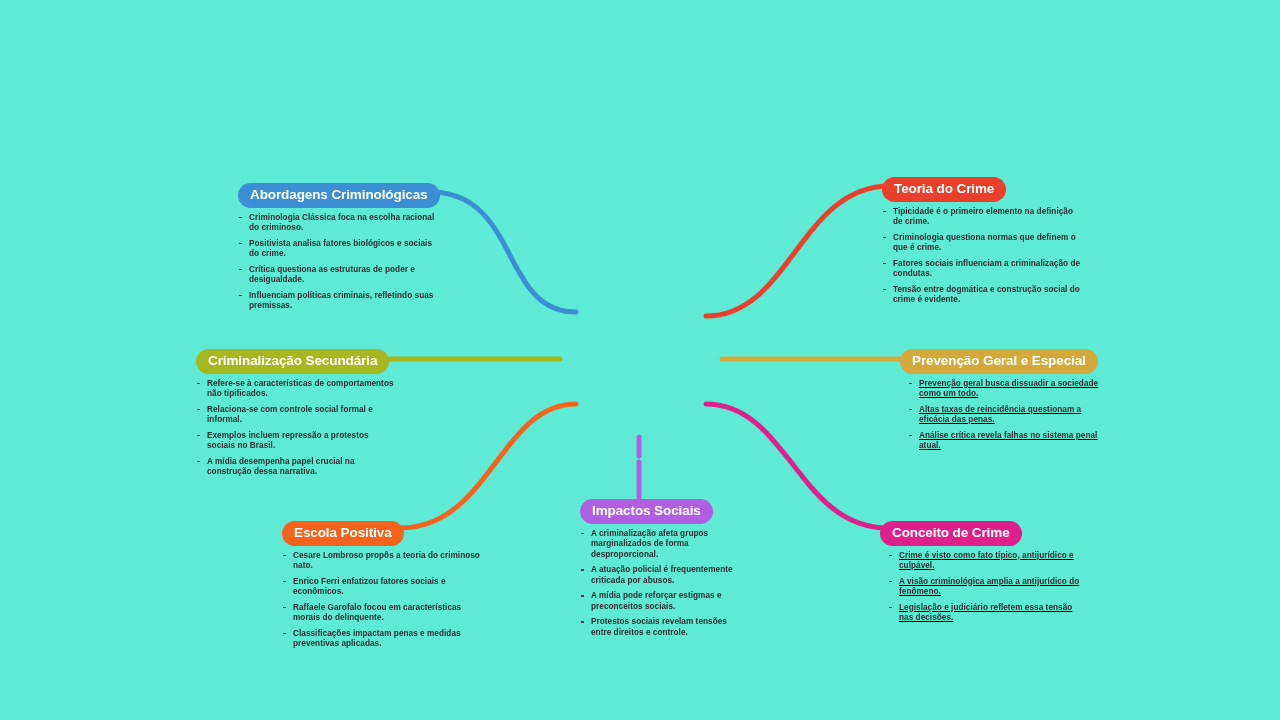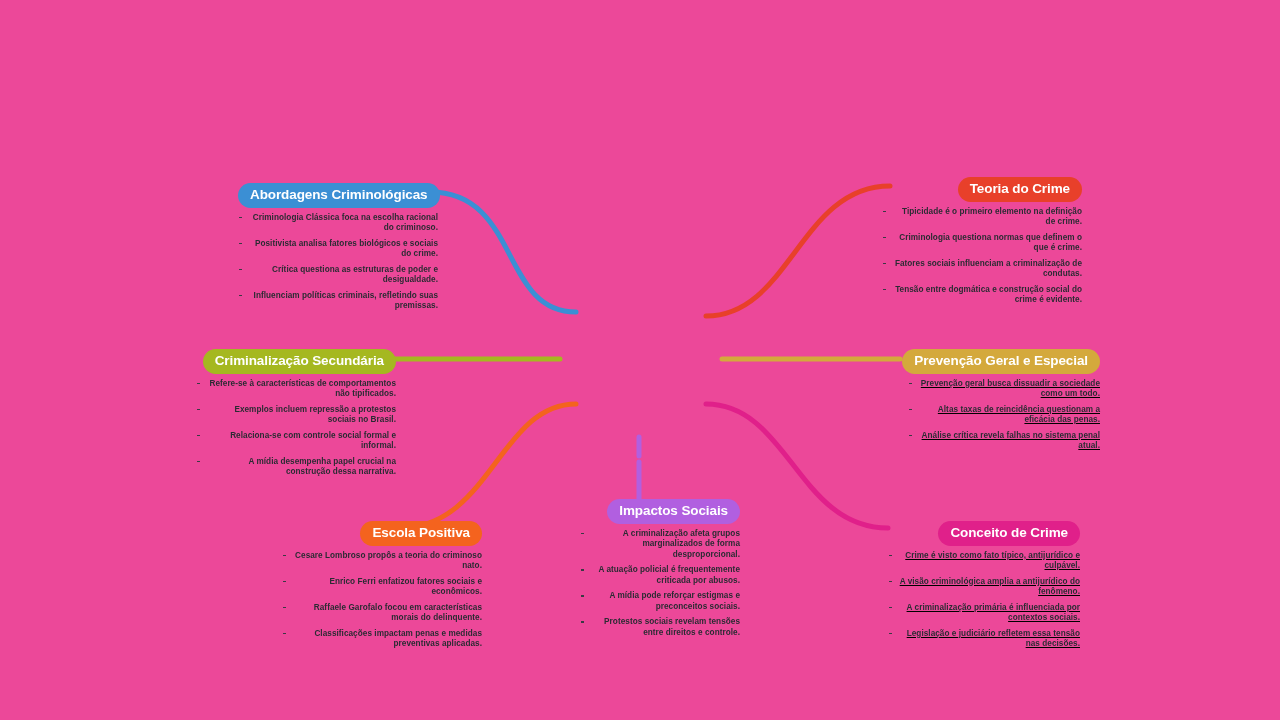--- a/index.html
+++ b/index.html
@@ -75,21 +75,21 @@
   #node-escola     { left: 282px; top: 521px; width: 200px; }
   #node-impactos   { left: 580px; top: 499px; width: 160px; }
   #node-conceito   { left: 880px; top: 521px; width: 200px; }
 
   #node-teoria .bullets, #node-teoria .pill { margin-left: 0; }
   .indent-left .bullets { margin-left: 8px; text-decoration: underline; }
 </style>
 </head>
 <body style="background: rgb(0, 0, 0);">
 
-<div id="canvas" style="background: #ec4899; text-align: right;">
+<div id="canvas" style="background: #5eead4;">
 
   <svg id="connectors" viewBox="0 0 1280 720" width="1280" height="720">
 
     <path d="M 430 192 C 520 192, 500 312, 576 312" fill="none" stroke="#3B8FD4" stroke-width="5" stroke-linecap="round"></path>
 
     <path d="M 890 186 C 800 186, 790 316, 706 316" fill="none" stroke="#E8402A" stroke-width="5" stroke-linecap="round"></path>
 
     <path d="M 381 359 L 560 359" fill="none" stroke="#A5B820" stroke-width="5" stroke-linecap="round"></path>
 
     <path d="M 900 359 L 722 359" fill="none" stroke="#D4A93C" stroke-width="5" stroke-linecap="round"></path>
@@ -119,22 +119,22 @@
       <li>Criminologia questiona normas que definem o que é crime.</li>
       <li>Fatores sociais influenciam a criminalização de condutas.</li>
       <li>Tensão entre dogmática e construção social do crime é evidente.</li>
     </ul>
   </div>
 
   <div class="node" id="node-crim-sec">
     <span class="pill" style="background: rgb(165, 184, 32);">Criminalização Secundária</span>
     <ul class="bullets">
       <li>Refere-se à características de comportamentos não tipificados.</li>
+      <li>Relaciona-se com controle social formal e informal.</li>
       <li>Exemplos incluem repressão a protestos sociais no Brasil.</li>
-      <li>Relaciona-se com controle social formal e informal.</li>
       <li>A mídia desempenha papel crucial na construção dessa narrativa.</li>
     </ul>
   </div>
 
   <div class="node indent-left" id="node-prevencao">
     <span class="pill" style="background: rgb(212, 169, 60);">Prevenção Geral e Especial</span>
     <ul class="bullets">
       <li>Prevenção geral busca dissuadir a sociedade como um todo.</li>
       <li>Altas taxas de reincidência questionam a eficácia das penas.</li>
       <li>Análise crítica revela falhas no sistema penal atual.</li>
@@ -159,18 +159,17 @@
       <li>A mídia pode reforçar estigmas e preconceitos sociais.</li>
       <li>Protestos sociais revelam tensões entre direitos e controle.</li>
     </ul>
   </div>
 
   <div class="node indent-left" id="node-conceito">
     <span class="pill" style="background: rgb(224, 32, 138);">Conceito de Crime</span>
     <ul class="bullets">
       <li>Crime é visto como fato típico, antijurídico e culpável.</li>
       <li>A visão criminológica amplia a antijurídico do fenômeno.</li>
-      <li>A criminalização primária é influenciada por contextos sociais.</li>
       <li>Legislação e judiciário refletem essa tensão nas decisões.</li>
     </ul>
   </div>
 
 </div>
 
 </body></html>

